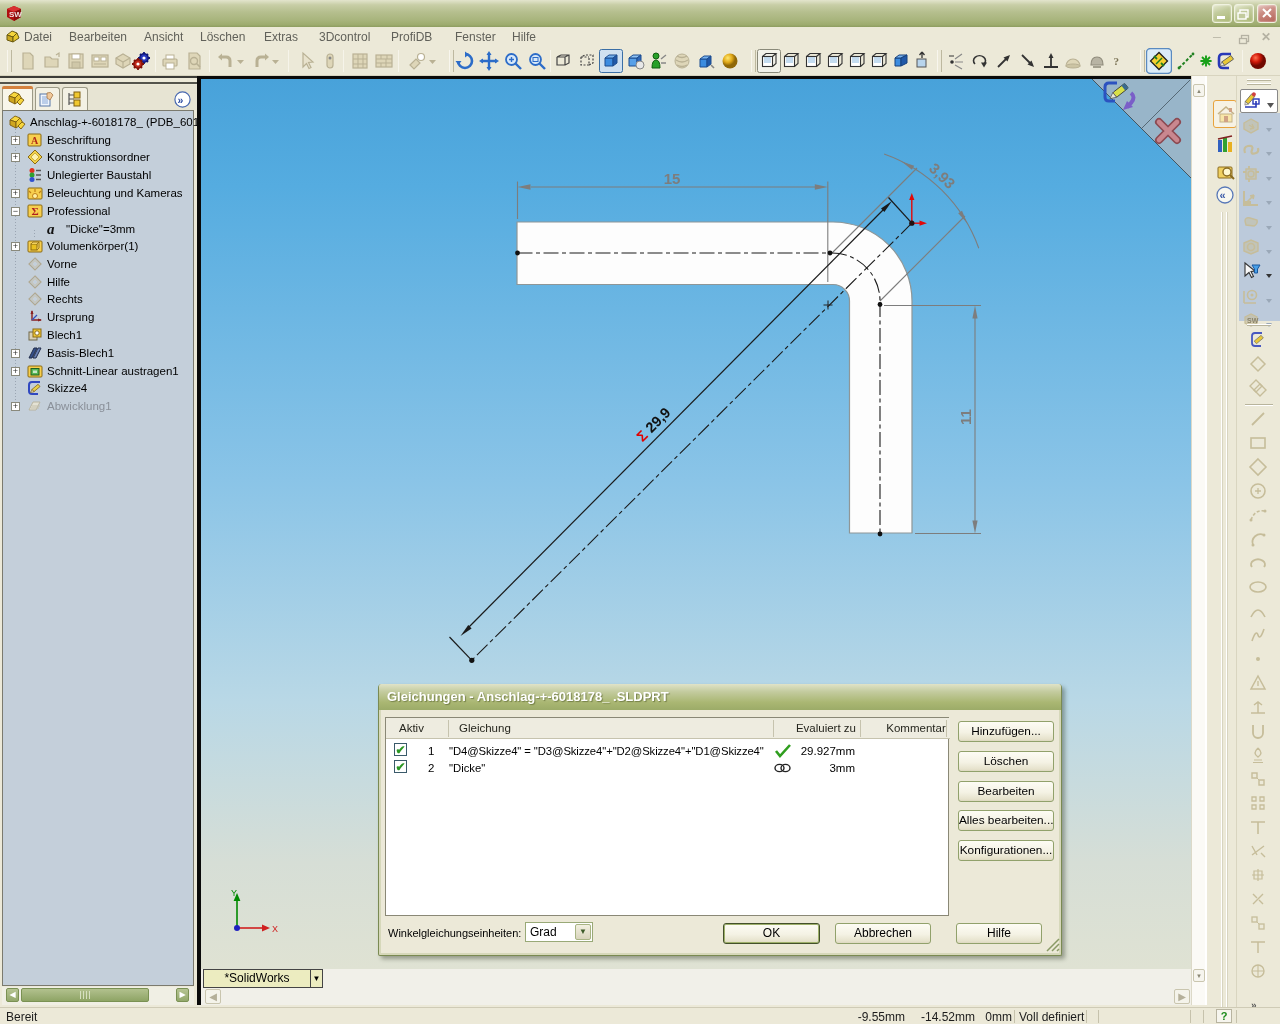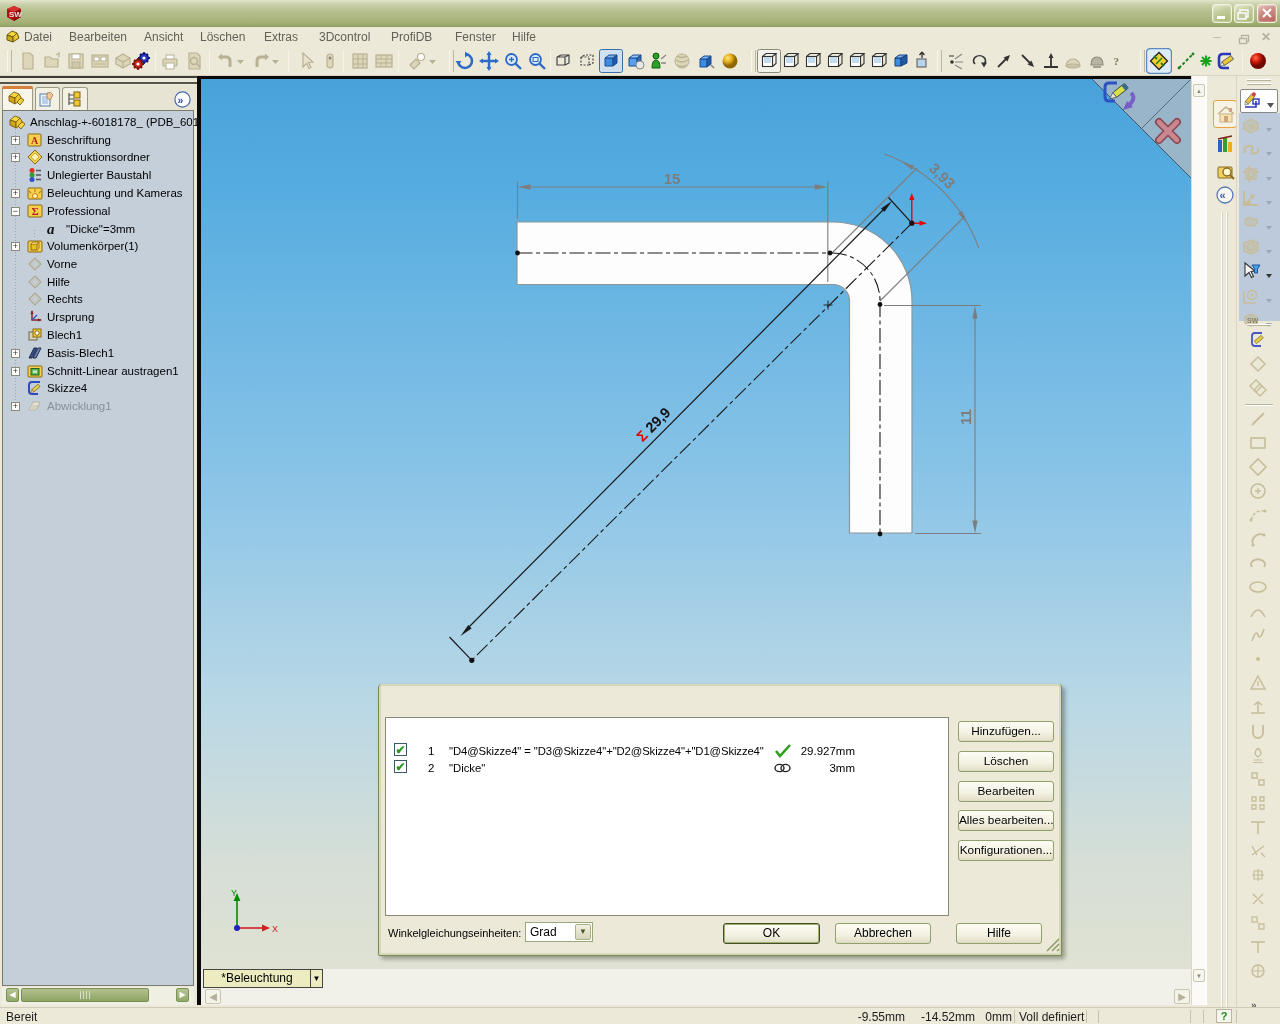--- a/index.html
+++ b/index.html
@@ -681,21 +681,21 @@
       </g>
 
       <g stroke="#8c4a52" stroke-width="8" stroke-linecap="round">
         <path d="M1159,122 L1177,140 M1177,122 L1159,140"></path>
       </g>
       <g stroke="#c9878f" stroke-width="4.6" stroke-linecap="round">
         <path d="M1159,122 L1177,140 M1177,122 L1159,140"></path>
       </g>
     </g>
   </svg>
-  <div id="sheettab" class="abs">*Beleuchtung</div>
+  <div id="sheettab" class="abs">*SolidWorks</div>
   <div id="sheetdrop" class="abs">▼</div>
   <div id="hscrollv" class="abs">◀</div>
   <div class="abs" style="left:1174px;top:989px;width:16px;height:15px;background:#f4f3ea;border:1px solid #c9c5ae;border-radius:2px;color:#b5b09a;font-size:10px;line-height:13px;text-align:center">▶</div>
 
   <div id="vscroll" class="abs">
     <div class="scrbtn abs" style="top:8px;font-size:6px;line-height:12px">▲</div>
     <div class="scrbtn abs" style="top:893px;font-size:6px;line-height:12px">▼</div>
   </div>
   <div id="taskpane" class="abs">
       <span class="abs" style="left:9px;top:28px"><svg width="20" height="22">
@@ -899,21 +899,32 @@
           <path d="M3,5 h14 M10,5 V16" stroke="#c6bd9a" stroke-width="1.5"></path>
         </svg></span>
       <span class="abs" style="left:11px;top:885px"><svg width="20" height="20" viewBox="0 0 20 20">
           <circle cx="10" cy="10" r="6" fill="none" stroke="#c6bd9a" stroke-width="1.4"></circle>
           <path d="M10,4 v12 M4,10 h12" stroke="#c6bd9a" stroke-width="1.1"></path>
         </svg></span>
       <span class="abs" style="left:14px;top:924px;color:#555;font-size:10px;font-weight:bold">»</span>
     </div>
 
   <div id="dialog" class="abs">
+    <div id="dlgtitle" class="abs">Gleichungen - Anschlag-+-6018178_ .SLDPRT</div>
     <div id="dlgtable" class="abs">
+      <div id="dlghead" class="abs">
+        <span class="abs" style="left:13px;top:4px">Aktiv</span>
+        <span class="abs" style="left:73px;top:4px">Gleichung</span>
+        <span class="abs" style="left:366px;top:4px;width:104px;text-align:right">Evaluiert zu</span>
+        <span class="abs" style="left:490px;top:4px;width:80px;text-align:center">Kommentar</span>
+        <div class="hsep" style="left:62px"></div>
+        <div class="hsep" style="left:387px"></div>
+        <div class="hsep" style="left:474px"></div>
+        <div class="hsep" style="left:560px"></div>
+      </div>
       <div class="chk" style="left:8px;top:25px">✔</div>
       <div class="chk" style="left:8px;top:42px">✔</div>
       <div class="abs" style="left:42px;top:27px;font-size:11.5px">1</div>
       <div class="abs" style="left:42px;top:44px;font-size:11.5px">2</div>
       <div class="abs" style="left:63px;top:27px;font-size:11.3px;letter-spacing:-0.1px">"D4@Skizze4" = "D3@Skizze4"+"D2@Skizze4"+"D1@Skizze4"</div>
       <div class="abs" style="left:63px;top:44px;font-size:11.3px">"Dicke"</div>
       <svg class="abs" style="left:388px;top:25px" width="18" height="16">
           <path d="M2,8 L6,13 L16,2" stroke="#2f9e1e" stroke-width="2.6" fill="none"></path>
         </svg>
       <svg class="abs" style="left:388px;top:44px" width="18" height="12">

